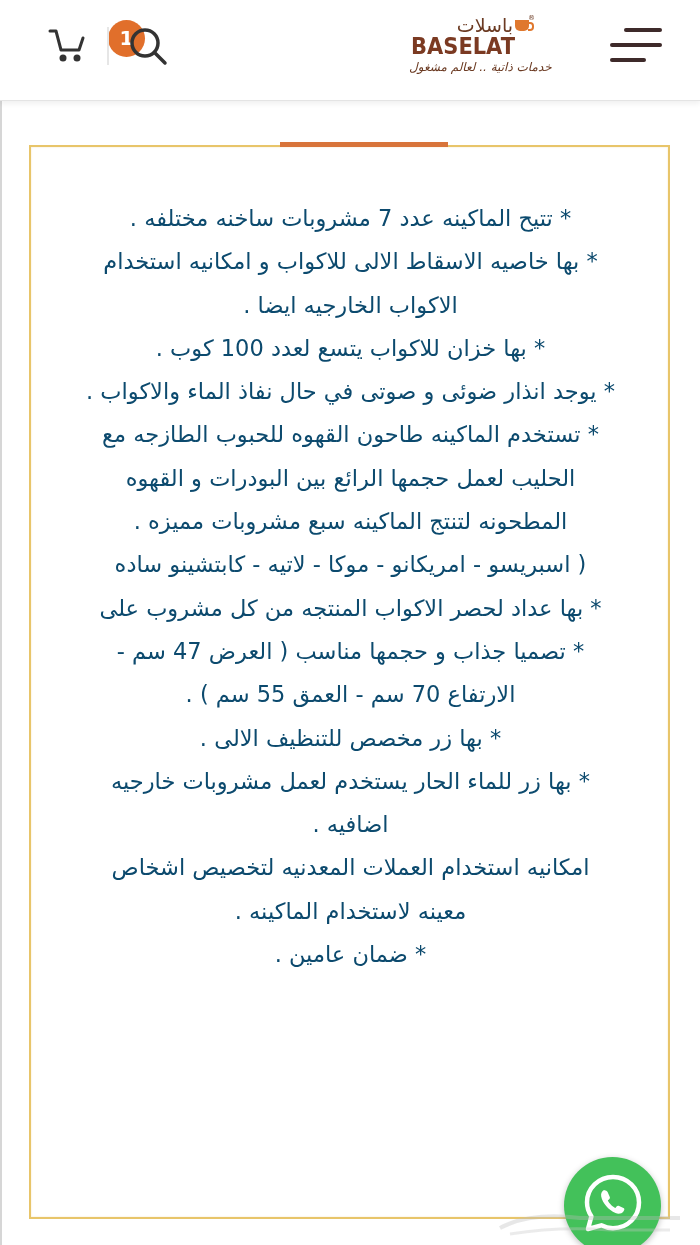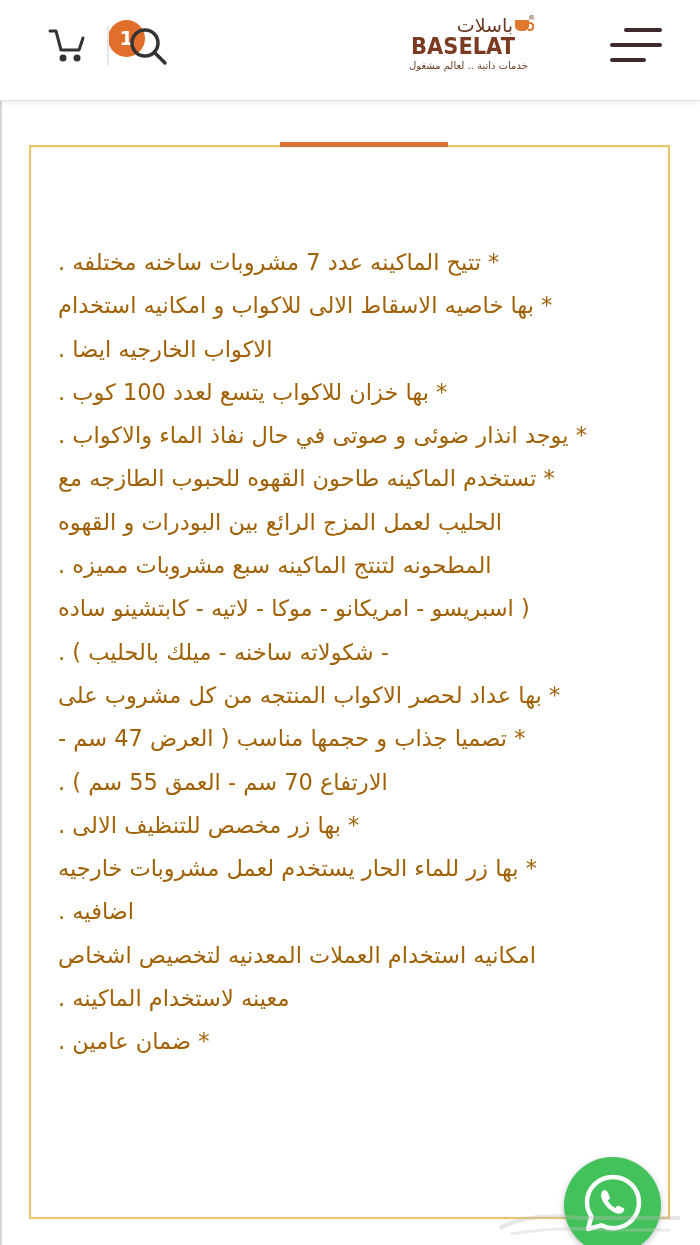--- a/index.html
+++ b/index.html
@@ -21,33 +21,33 @@
   .search-btn { position: absolute; left: 126px; top: 24px; width: 44px; height: 44px; cursor: pointer; }
 
   .logo { position: absolute; left: 405px; top: 14px; width: 130px; height: 60px; text-align: right; }
   .logo-ar { position: absolute; right: 22px; top: 0; font-family: "DejaVu Sans", sans-serif; font-size: 19px;
     color: #6b3a22; letter-spacing: 1px; direction: rtl; }
   .logo-cup { position: absolute; right: 6px; top: 6px; width: 14px; height: 11px; background: #e0782e; border-radius: 0 0 5px 5px; }
   .logo-cup::after { content: ""; position: absolute; right: -5px; top: 2px; width: 4px; height: 5px; border: 2px solid #e0782e; border-left: none; border-radius: 0 4px 4px 0; }
   .logo-reg { position: absolute; right: 0; top: 0; font-size: 7px; color: #6b3a22; }
   .logo-en { position: absolute; left: 6px; top: 20px; font-family: "DejaVu Sans", sans-serif; font-weight: bold;
     font-size: 21px; color: #7b3a22; letter-spacing: 0px; transform: scaleY(1.1); }
-  .logo-tag { position: absolute; left: 4px; top: 46px; font-size: 10px; color: #6b3a22; direction: rtl; white-space: nowrap; }
+  .logo-tag { position: absolute; left: 4px; top: 46px; font-size: 12px; color: #6b3a22; direction: rtl; white-space: nowrap; font-style: italic; }
 
   .menu-btn { position: absolute; left: 606px; top: 24px; width: 60px; height: 44px; cursor: pointer; }
   .menu-btn .bar { position: absolute; height: 4px; background: #3e2a2a; border-radius: 2px; }
 
   
   .content-box { position: absolute; left: 29px; top: 145px; width: 641px; height: 1074px;
     border: 2px solid #e8c56a; border-top-color: #e8c56a; background: #fff;
     box-shadow: inset 0 0 2px rgba(232,197,106,0.4); }
   .accent { position: absolute; left: 280px; top: 142px; width: 168px; height: 5px; background: #d8743a; }
 
-  .text { position: absolute; left: 58px; top: 197px; width: 585px; direction: rtl; text-align: left;
-    font-family: "DejaVu Sans", sans-serif; font-size: 22.5px; line-height: 43.3px; color: #a16207; margin-top: 44px; }
+  .text { position: absolute; left: 58px; top: 197px; width: 585px; direction: rtl; text-align: center;
+    font-family: "DejaVu Sans", sans-serif; font-size: 22.5px; line-height: 43.3px; color: #0c4a6e; }
   .text p { white-space: nowrap; }
 
   
   .wa-btn { position: absolute; left: 564px; top: 1157px; width: 97px; height: 97px; border-radius: 50%;
     background: #43c15a; box-shadow: 0 2px 6px rgba(0,0,0,0.25); cursor: pointer; }
   .wa-btn svg { position: absolute; left: 19px; top: 16px; }
 
   .watermark { position: absolute; left: 490px; top: 1200px; width: 200px; height: 40px; opacity: 0.35; }
 </style>
 </head>
@@ -92,24 +92,23 @@
 <div class="content-box"></div>
 <div class="accent"></div>
 
 <div class="text">
   <p>* تتيح الماكينه عدد 7 مشروبات ساخنه مختلفه .</p>
   <p>* بها خاصيه الاسقاط الالى للاكواب و امكانيه استخدام</p>
   <p>الاكواب الخارجيه ايضا .</p>
   <p>* بها خزان للاكواب يتسع لعدد 100 كوب .</p>
   <p>* يوجد انذار ضوئى و صوتى في حال نفاذ الماء والاكواب .</p>
   <p>* تستخدم الماكينه طاحون القهوه للحبوب الطازجه مع</p>
-  <p>الحليب لعمل المزج الرائع بين البودرات و القهوه</p>
+  <p>الحليب لعمل حجمها الرائع بين البودرات و القهوه</p>
   <p>المطحونه لتنتج الماكينه سبع مشروبات مميزه .</p>
   <p>( اسبريسو - امريكانو - موكا - لاتيه - كابتشينو ساده</p>
-  <p>- شكولاته ساخنه - ميلك بالحليب ) .</p>
   <p>* بها عداد لحصر الاكواب المنتجه من كل مشروب على</p>
   <p>* تصميا جذاب و حجمها مناسب ( العرض 47 سم -</p>
   <p>الارتفاع 70 سم - العمق 55 سم ) .</p>
   <p>* بها زر مخصص للتنظيف الالى .</p>
   <p>* بها زر للماء الحار يستخدم لعمل مشروبات خارجيه</p>
   <p>اضافيه .</p>
   <p>امكانيه استخدام العملات المعدنيه لتخصيص اشخاص</p>
   <p>معينه لاستخدام الماكينه .</p>
   <p>* ضمان عامين .</p>
 </div>

